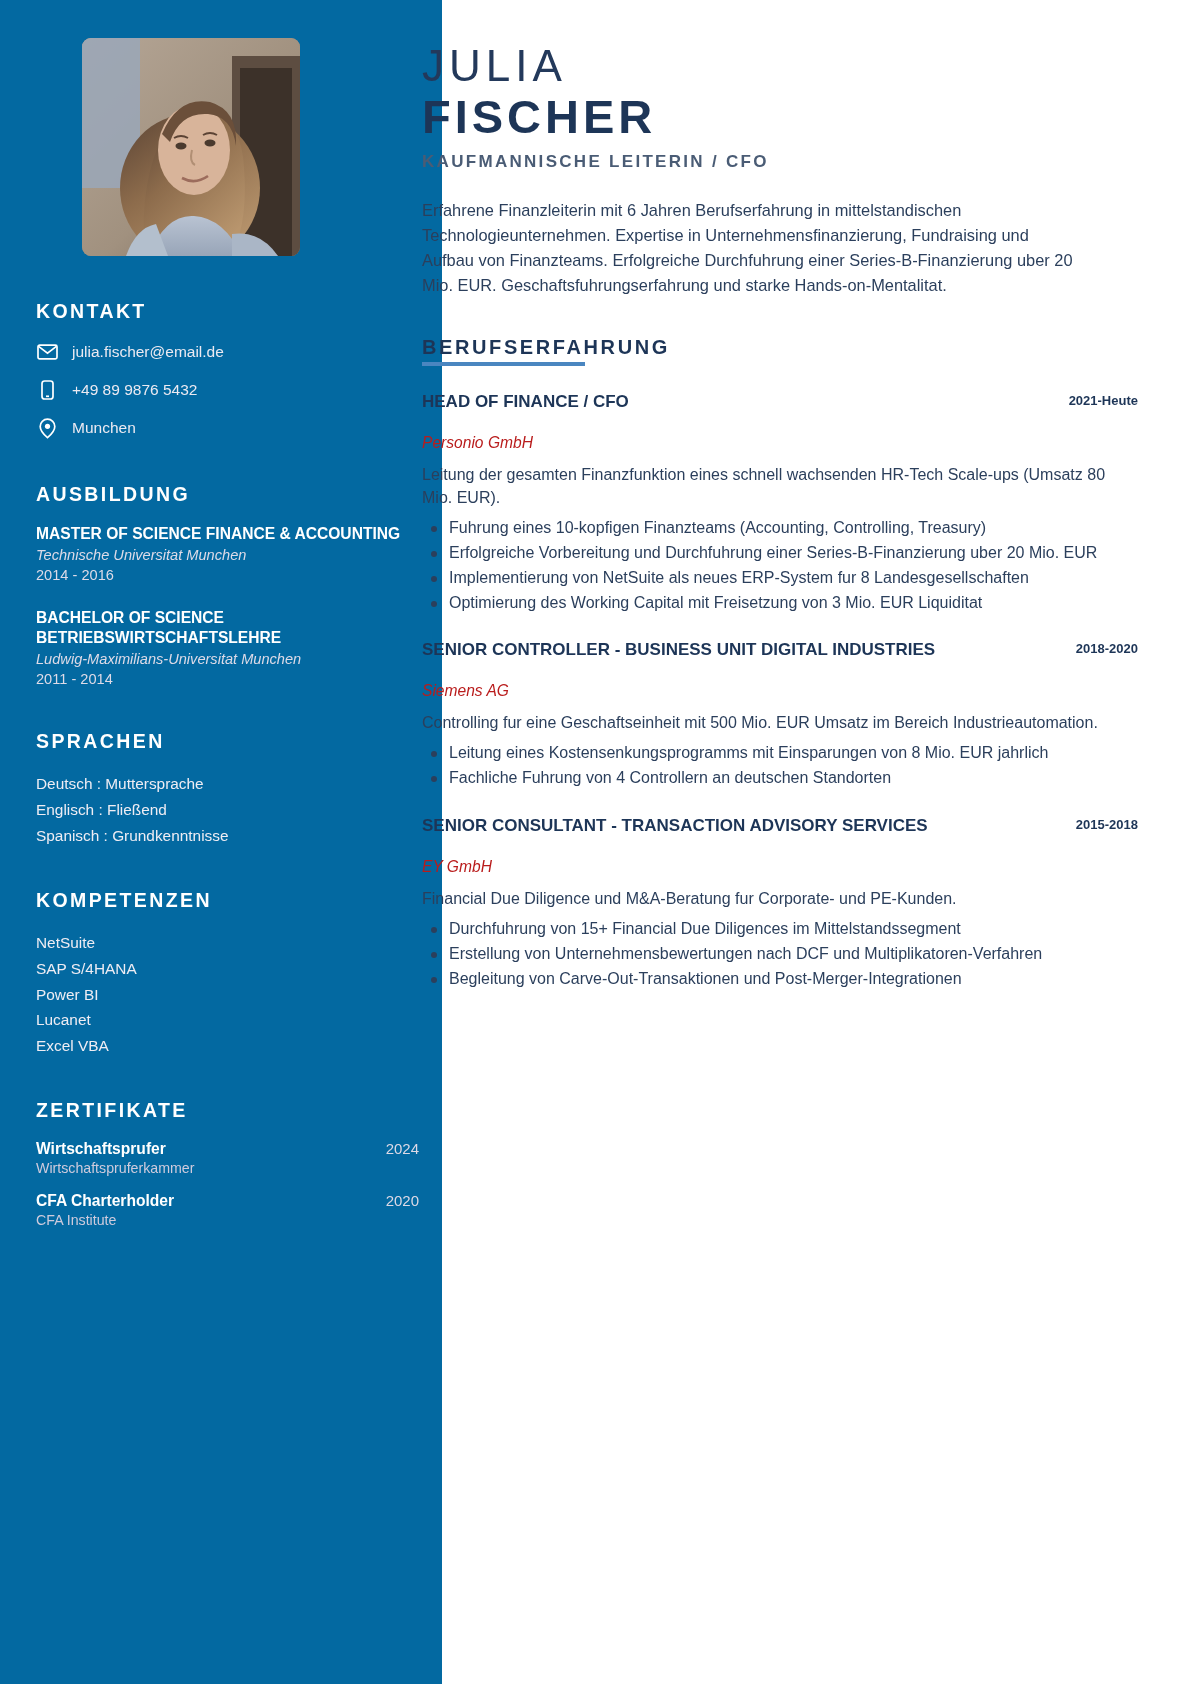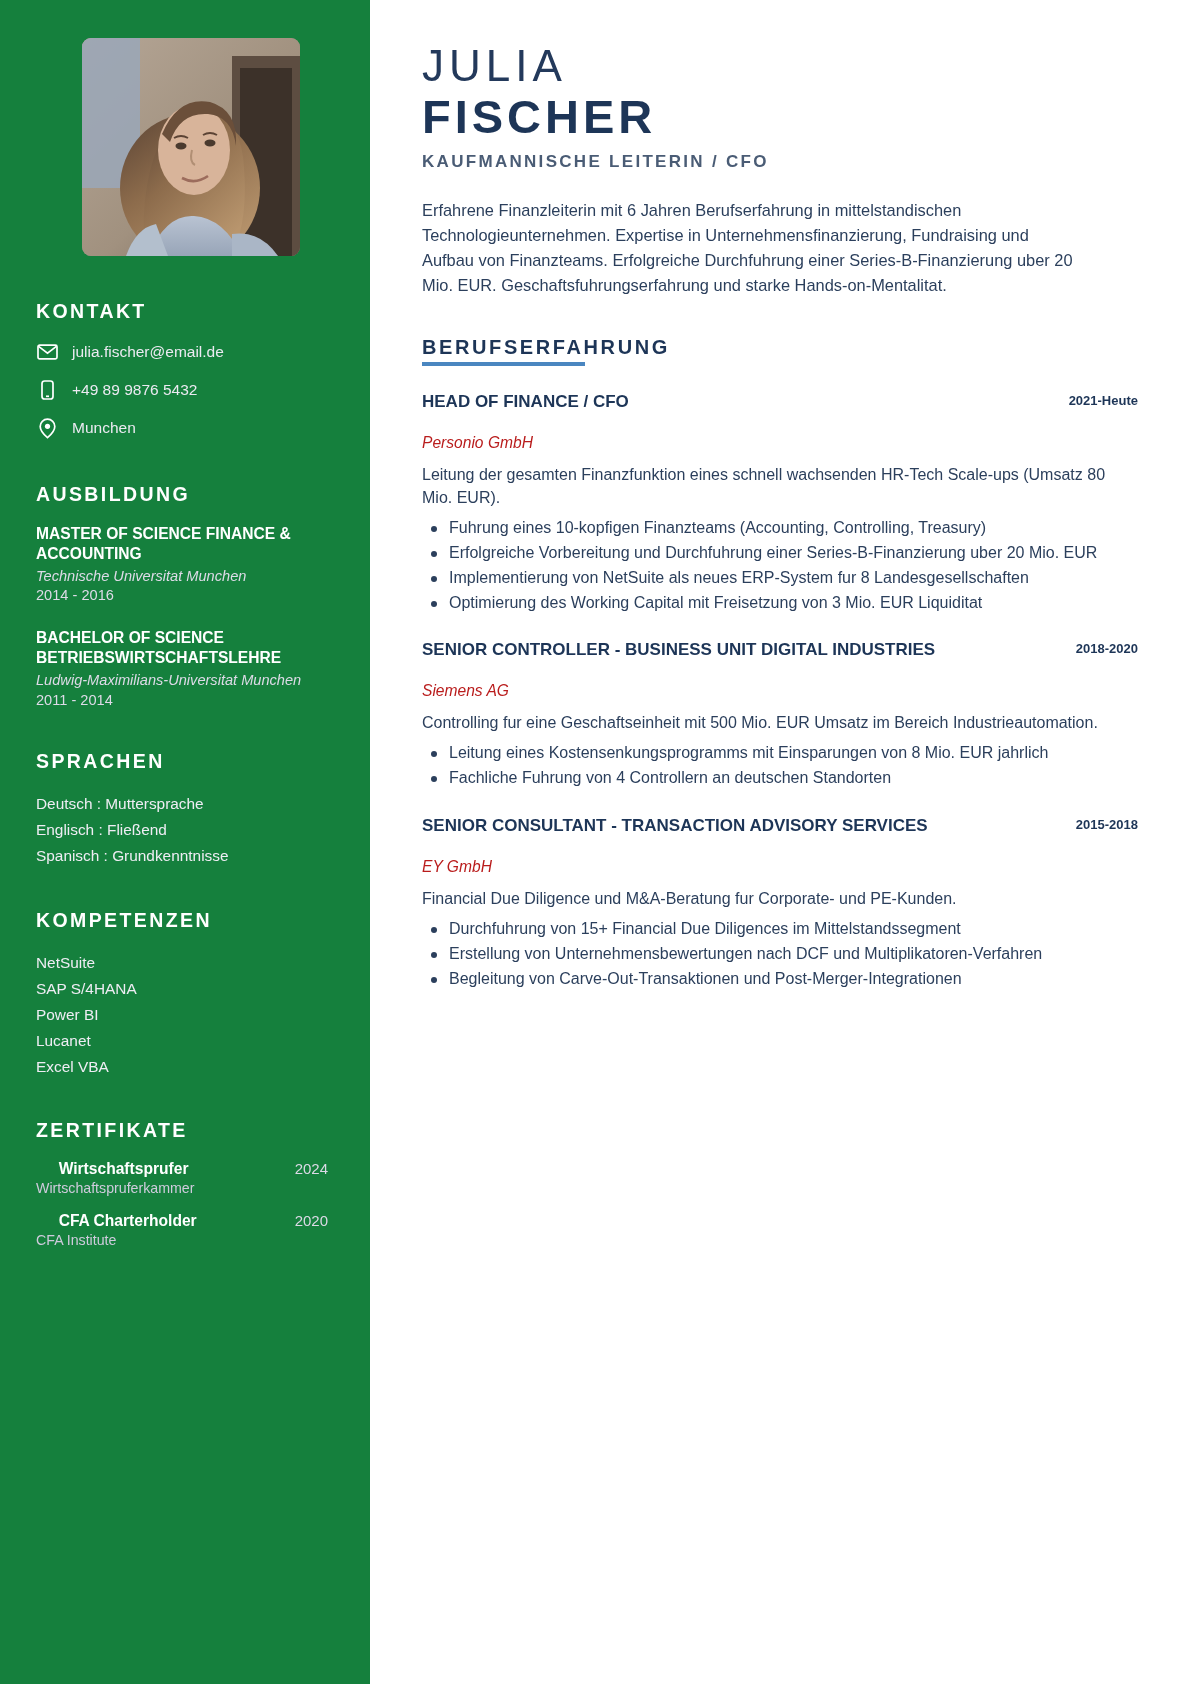--- a/index.html
+++ b/index.html
@@ -14,24 +14,24 @@
     width: 1190px;
     height: 1684px;
     background: #ffffff;
     overflow: hidden;
   }
 
   
   .sidebar {
     position: absolute;
     left: 0; top: 0;
-    width: 370px;
+    width: 442px;
     height: 1684px;
-    background: #15803d;
-    padding: 38px 42px 0 36px;
+    background: #0369a1;
+    padding: 38px 23px 0 36px;
   }
   .photo-wrap {
     width: 218px;
     height: 218px;
     margin: 0 auto 0 46px;
     border-radius: 9px;
     overflow: hidden;
     background: #8e8277;
   }
   .photo-wrap svg { display: block; width: 100%; height: 100%; }
@@ -87,21 +87,21 @@
 
   .lang-line, .skill-line {
     color: #efedf4;
     font-size: 15.4px;
     line-height: 1.68;
   }
 
   .cert-item { margin-bottom: 16px; }
   .cert-top {
     display: flex;
-    justify-content: flex-end;
+    justify-content: space-between;
     align-items: baseline;
   }
   .cert-name {
     color: #ffffff;
     font-size: 15.6px;
     font-weight: bold;
     width: 236px;
   }
   .cert-year {
     color: #dcd9e6;

